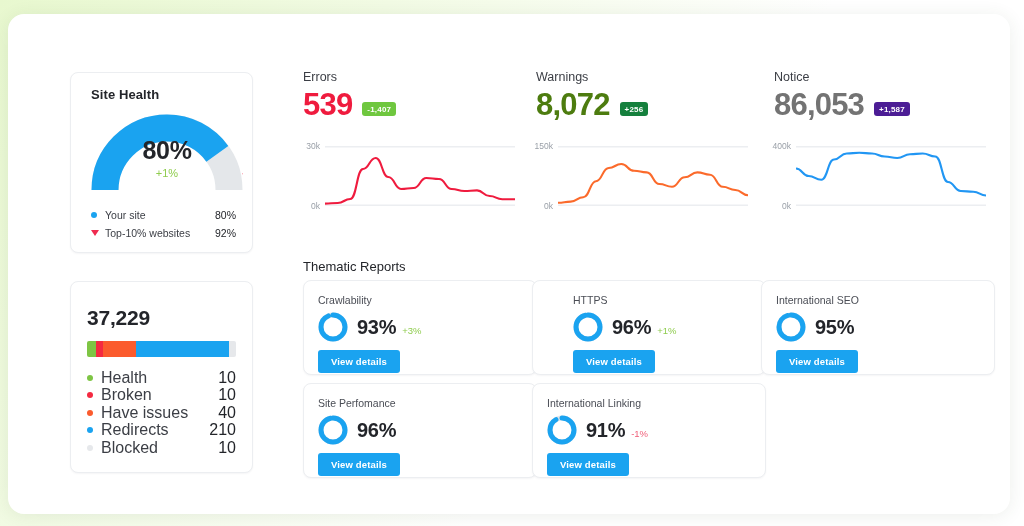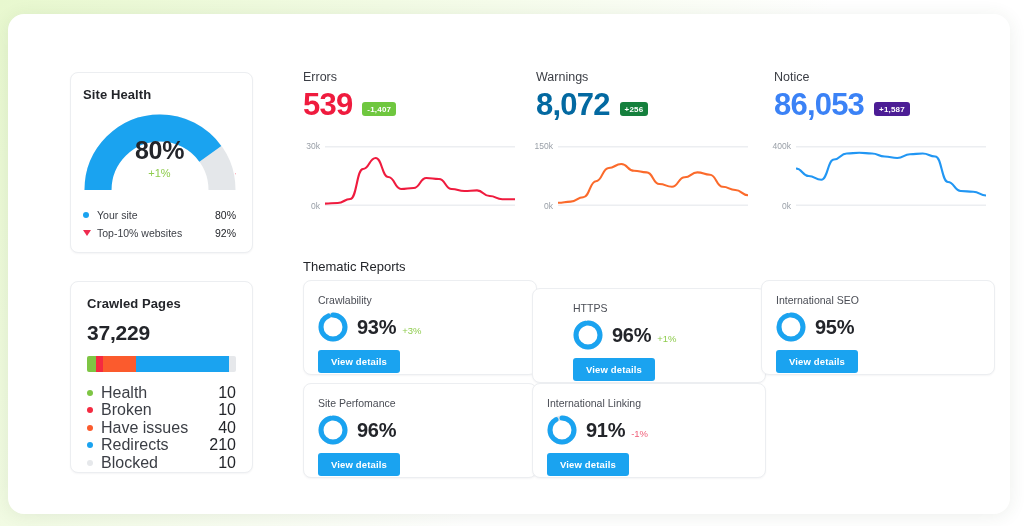--- a/index.html
+++ b/index.html
@@ -26,21 +26,21 @@
     background: #fff;
     border: 1px solid #eceef1;
     border-radius: 8px;
     box-shadow: 0 1px 2px rgba(20,30,50,0.045);
   }
 
   
   #site-health {
     position: absolute; left: 62px; top: 58px;
     width: 183px; height: 181px;
-    padding: 14px 16px 0 12px;
+    padding: 14px 16px 0 20px;
   }
   .card-title {
     font-size: 13px; font-weight: bold; color: #23252a;
     letter-spacing: .1px;
   }
 
   .gauge-wrap {
     position: relative;
     width: 152px; height: 84px;
     margin: 8px auto 0 auto;
@@ -135,21 +135,21 @@
   .ax-bot { bottom: -5px; }
   .spark-inner { position: absolute; left: 22px; right: 0; top: 8px; bottom: 10px; }
 
   
   #thematic-title {
     position: absolute; left: 295px; top: 245px;
     font-size: 13px; font-weight: normal; color: #23252a;
   }
   .tcard { position: absolute; width: 234px; height: 95px; padding: 13px 14px 0 14px; }
   #t-0 { left: 295px; top: 266px; }
-  #t-1 { left: 524px; top: 274px; padding-left: 40px; }
+  #t-1 { left: 524px; top: 266px; padding-left: 40px; }
   #t-2 { left: 753px; top: 266px; }
   #t-3 { left: 295px; top: 369px; }
   #t-4 { left: 524px; top: 369px; }
   .tcard-title { font-size: 10.5px; color: #4a4d55; }
   .tcard-row { display: flex; align-items: center; margin-top: 6px; height: 30px; }
   .ring { flex: none; margin-right: 9px; }
   .tcard-value {
     font-size: 20px; font-weight: bold; color: #23252a;
     letter-spacing: -.3px;
   }
@@ -199,21 +199,20 @@
         <span class="legend-mark">
             <i class="tri-red"></i>
           </span>
         <span class="legend-label">Top-10% websites</span>
         <span class="legend-val">92%</span>
       </div>
     </div>
   </div>
 
   <div class="card" id="crawled">
-    <div class="card-title">Crawled Pages</div>
     <div class="big-number">37,229</div>
     <div class="stack-bar" id="stack-bar">
         <div class="stack-seg" style="width: 6%; background: rgb(126, 197, 68);"></div>
         <div class="stack-seg" style="width: 5%; background: rgb(244, 42, 65);"></div>
         <div class="stack-seg" style="width: 22%; background: rgb(251, 91, 45);"></div>
         <div class="stack-seg" style="width: 62%; background: rgb(26, 163, 240);"></div>
         <div class="stack-seg" style="width: 5%; background: rgb(230, 232, 235);"></div>
       </div>
     <div class="breakdown" id="breakdown">
         <div class="bd-row">
@@ -259,40 +258,40 @@
           </svg>
         <span class="ax-label ax-top">30k</span>
         <span class="ax-label ax-bot">0k</span>
       </div>
     </div>
   </div>
 
   <div class="kpi" id="kpi-1">
     <div class="kpi-title">Warnings</div>
     <div class="kpi-row">
-      <span class="kpi-value" style="color: #0369a1; text-align: center;">8,072</span>
+      <span class="kpi-value" style="color: #4d7c0f; text-align: center;">8,072</span>
       <span class="kpi-badge" style="background: #15803d;">+256</span>
     </div>
     <div class="spark">
       <div class="spark-inner">
           <svg viewBox="0 0 190 60" preserveAspectRatio="none" width="100%" height="100%">
             <line x1="0" y1="0.7" x2="190" y2="0.7" stroke="#eceef1" stroke-width="1.4" vector-effect="non-scaling-stroke"></line>
             <line x1="0" y1="59.3" x2="190" y2="59.3" stroke="#eceef1" stroke-width="1.4" vector-effect="non-scaling-stroke"></line>
             <path d="M 0.0 56.8 C 6.3 56.8, 6.3 55.6, 12.7 55.6 C 19.0 55.6, 19.0 51.2, 25.3 51.2 C 31.7 51.2, 31.7 35.2, 38.0 35.2 C 44.3 35.2, 44.3 22.0, 50.7 22.0 C 57.0 22.0, 57.0 18.0, 63.3 18.0 C 69.7 18.0, 69.7 24.8, 76.0 24.8 C 82.3 24.8, 82.3 26.4, 88.7 26.4 C 95.0 26.4, 95.0 38.0, 101.3 38.0 C 107.7 38.0, 107.7 40.8, 114.0 40.8 C 120.3 40.8, 120.3 31.2, 126.7 31.2 C 133.0 31.2, 133.0 26.4, 139.3 26.4 C 145.7 26.4, 145.7 28.8, 152.0 28.8 C 158.3 28.8, 158.3 40.8, 164.7 40.8 C 171.0 40.8, 171.0 44.0, 177.3 44.0 C 183.7 44.0, 183.7 49.2, 190.0 49.2" fill="none" stroke="#fb6a2b" stroke-width="2.1" stroke-linecap="round" stroke-linejoin="round" vector-effect="non-scaling-stroke"></path>
           </svg>
         <span class="ax-label ax-top">150k</span>
         <span class="ax-label ax-bot">0k</span>
       </div>
     </div>
   </div>
 
   <div class="kpi" id="kpi-2">
     <div class="kpi-title">Notice</div>
     <div class="kpi-row">
-      <span class="kpi-value" style="color: #3b82f6;">86,053</span>
+      <span class="kpi-value" style="color: #737373;">86,053</span>
       <span class="kpi-badge" style="background: #4c1d95;">+1,587</span>
     </div>
     <div class="spark">
       <div class="spark-inner">
           <svg viewBox="0 0 190 60" preserveAspectRatio="none" width="100%" height="100%">
             <line x1="0" y1="0.7" x2="190" y2="0.7" stroke="#eceef1" stroke-width="1.4" vector-effect="non-scaling-stroke"></line>
             <line x1="0" y1="59.3" x2="190" y2="59.3" stroke="#eceef1" stroke-width="1.4" vector-effect="non-scaling-stroke"></line>
             <path d="M 0.0 22.5 C 6.3 22.5, 6.3 30.0, 12.7 30.0 C 19.0 30.0, 19.0 33.8, 25.3 33.8 C 31.7 33.8, 31.7 13.5, 38.0 13.5 C 44.3 13.5, 44.3 7.5, 50.7 7.5 C 57.0 7.5, 57.0 6.8, 63.3 6.8 C 69.7 6.8, 69.7 7.5, 76.0 7.5 C 82.3 7.5, 82.3 10.5, 88.7 10.5 C 95.0 10.5, 95.0 12.0, 101.3 12.0 C 107.7 12.0, 107.7 8.3, 114.0 8.3 C 120.3 8.3, 120.3 7.5, 126.7 7.5 C 133.0 7.5, 133.0 10.5, 139.3 10.5 C 145.7 10.5, 145.7 36.0, 152.0 36.0 C 158.3 36.0, 158.3 45.0, 164.7 45.0 C 171.0 45.0, 171.0 45.8, 177.3 45.8 C 183.7 45.8, 183.7 49.5, 190.0 49.5" fill="none" stroke="#2196f3" stroke-width="2.1" stroke-linecap="round" stroke-linejoin="round" vector-effect="non-scaling-stroke"></path>
           </svg>
         <span class="ax-label ax-top">400k</span>

